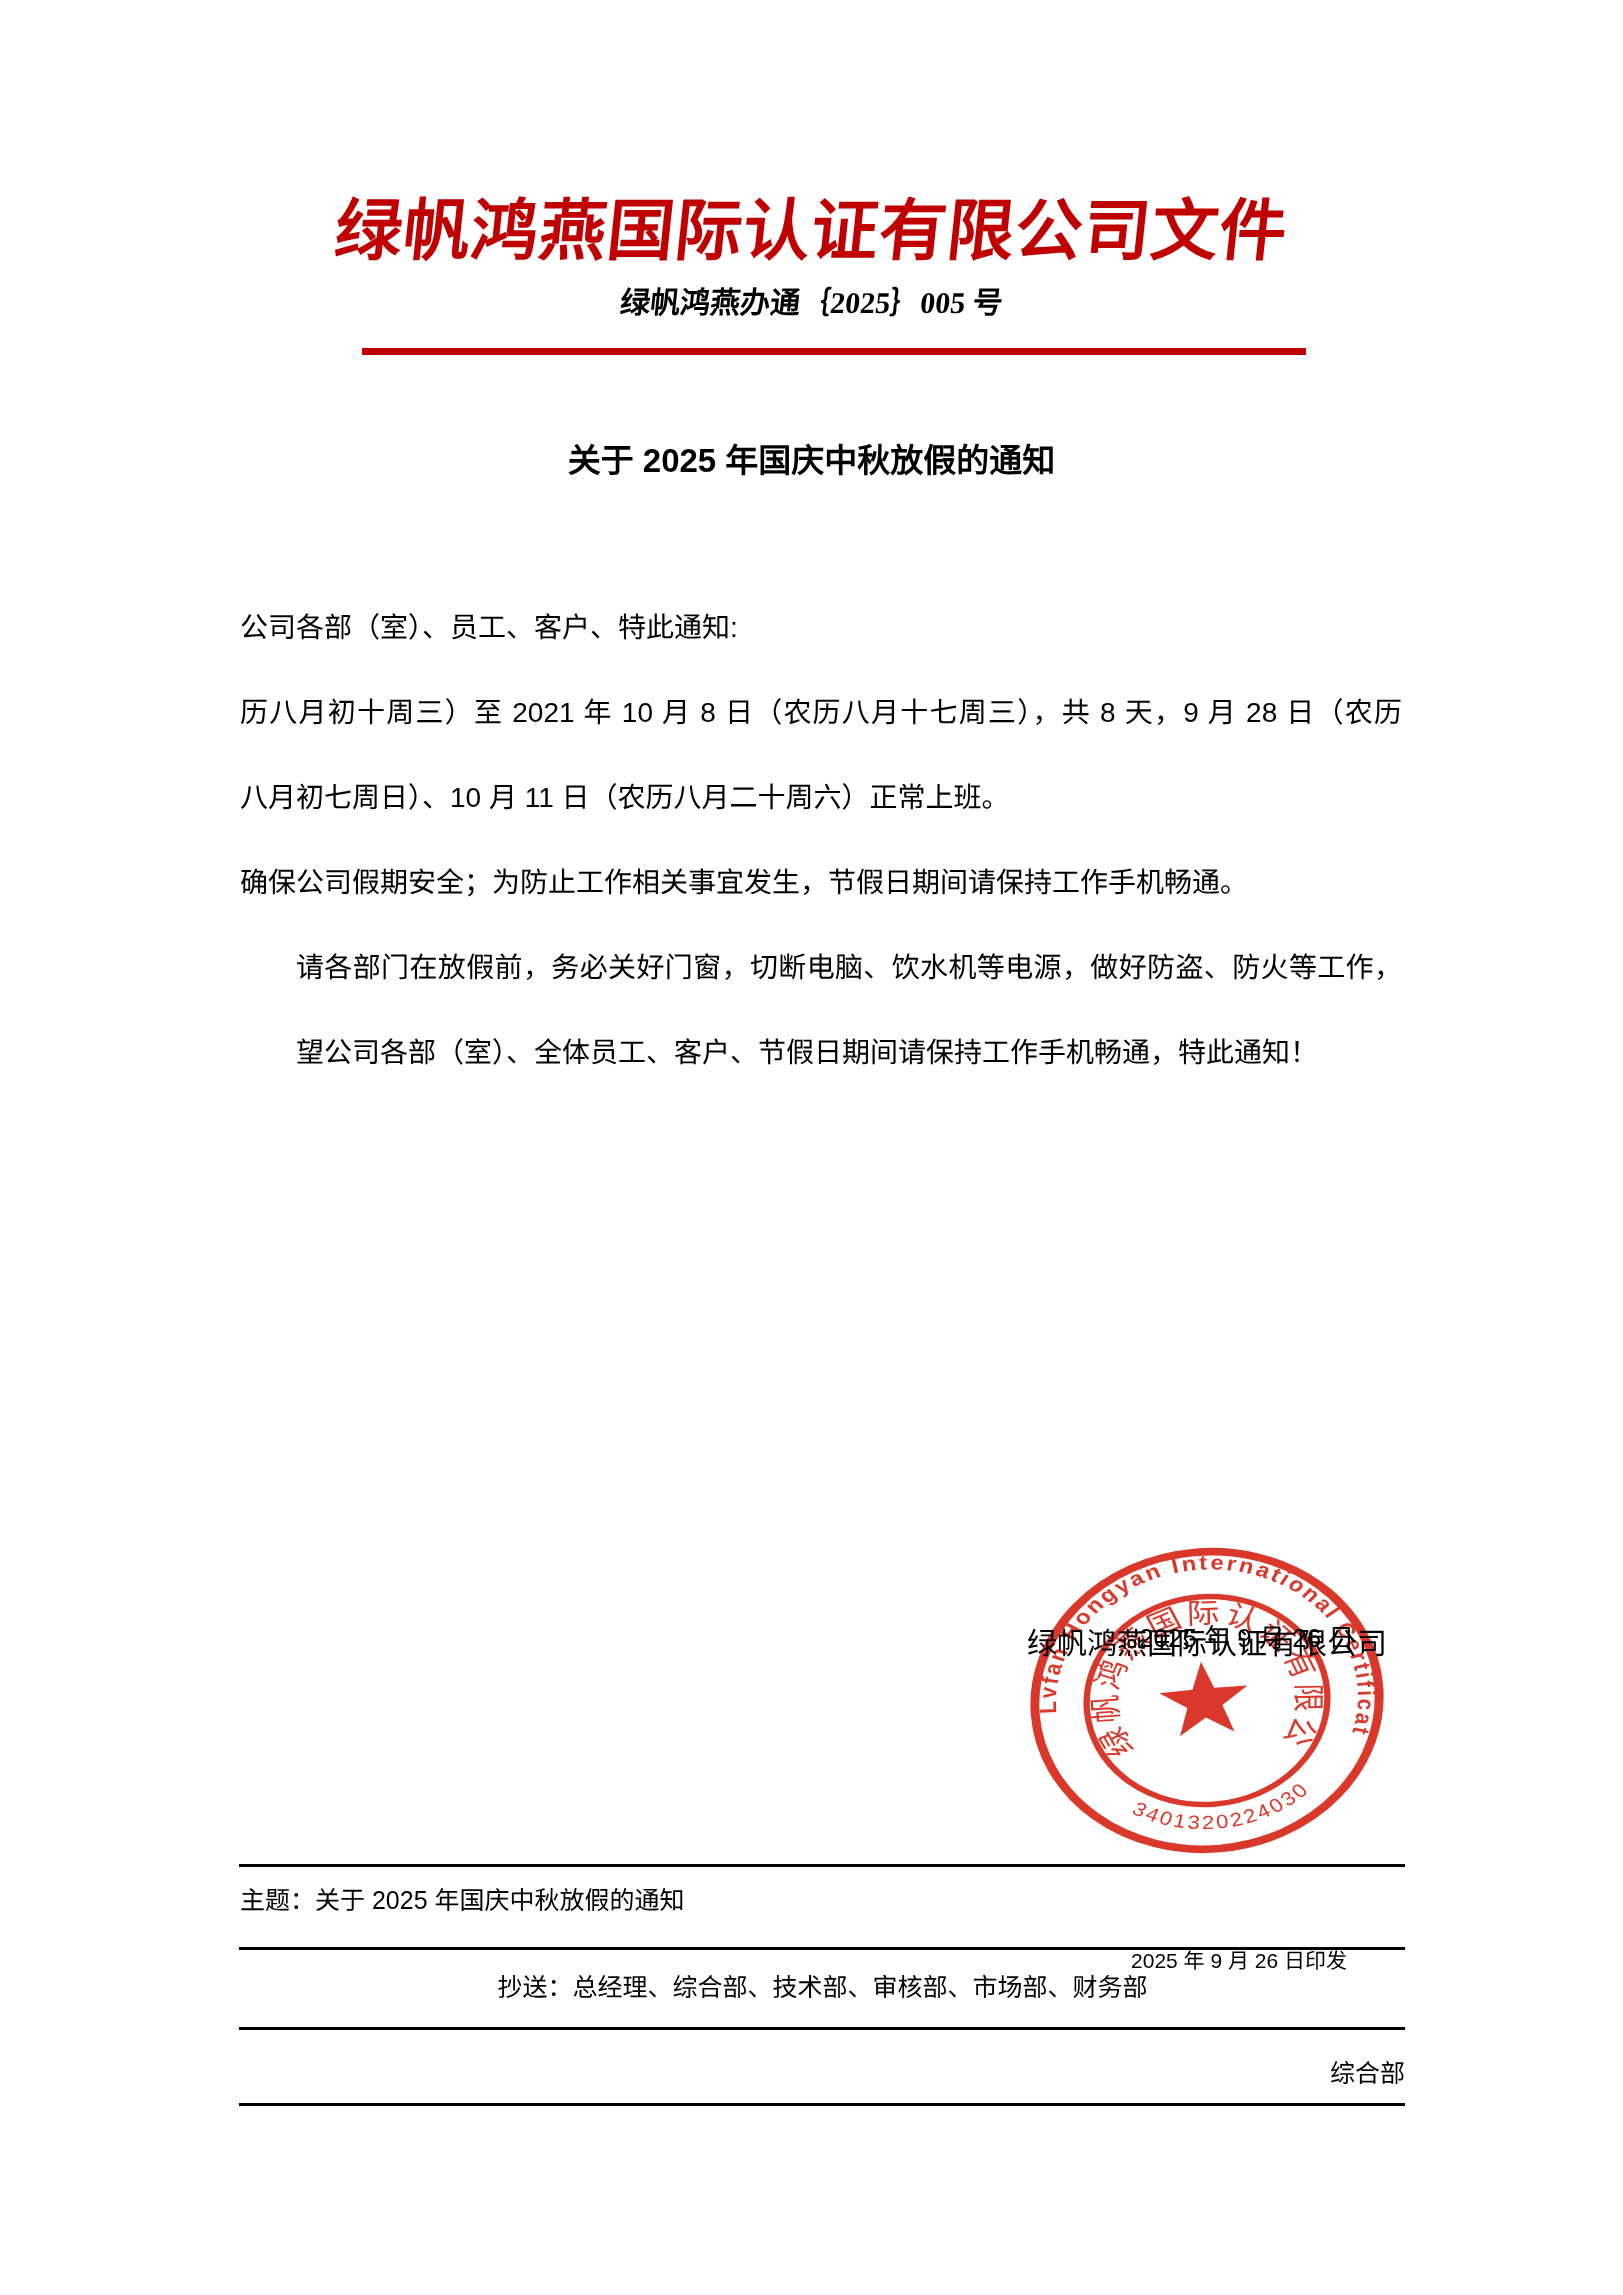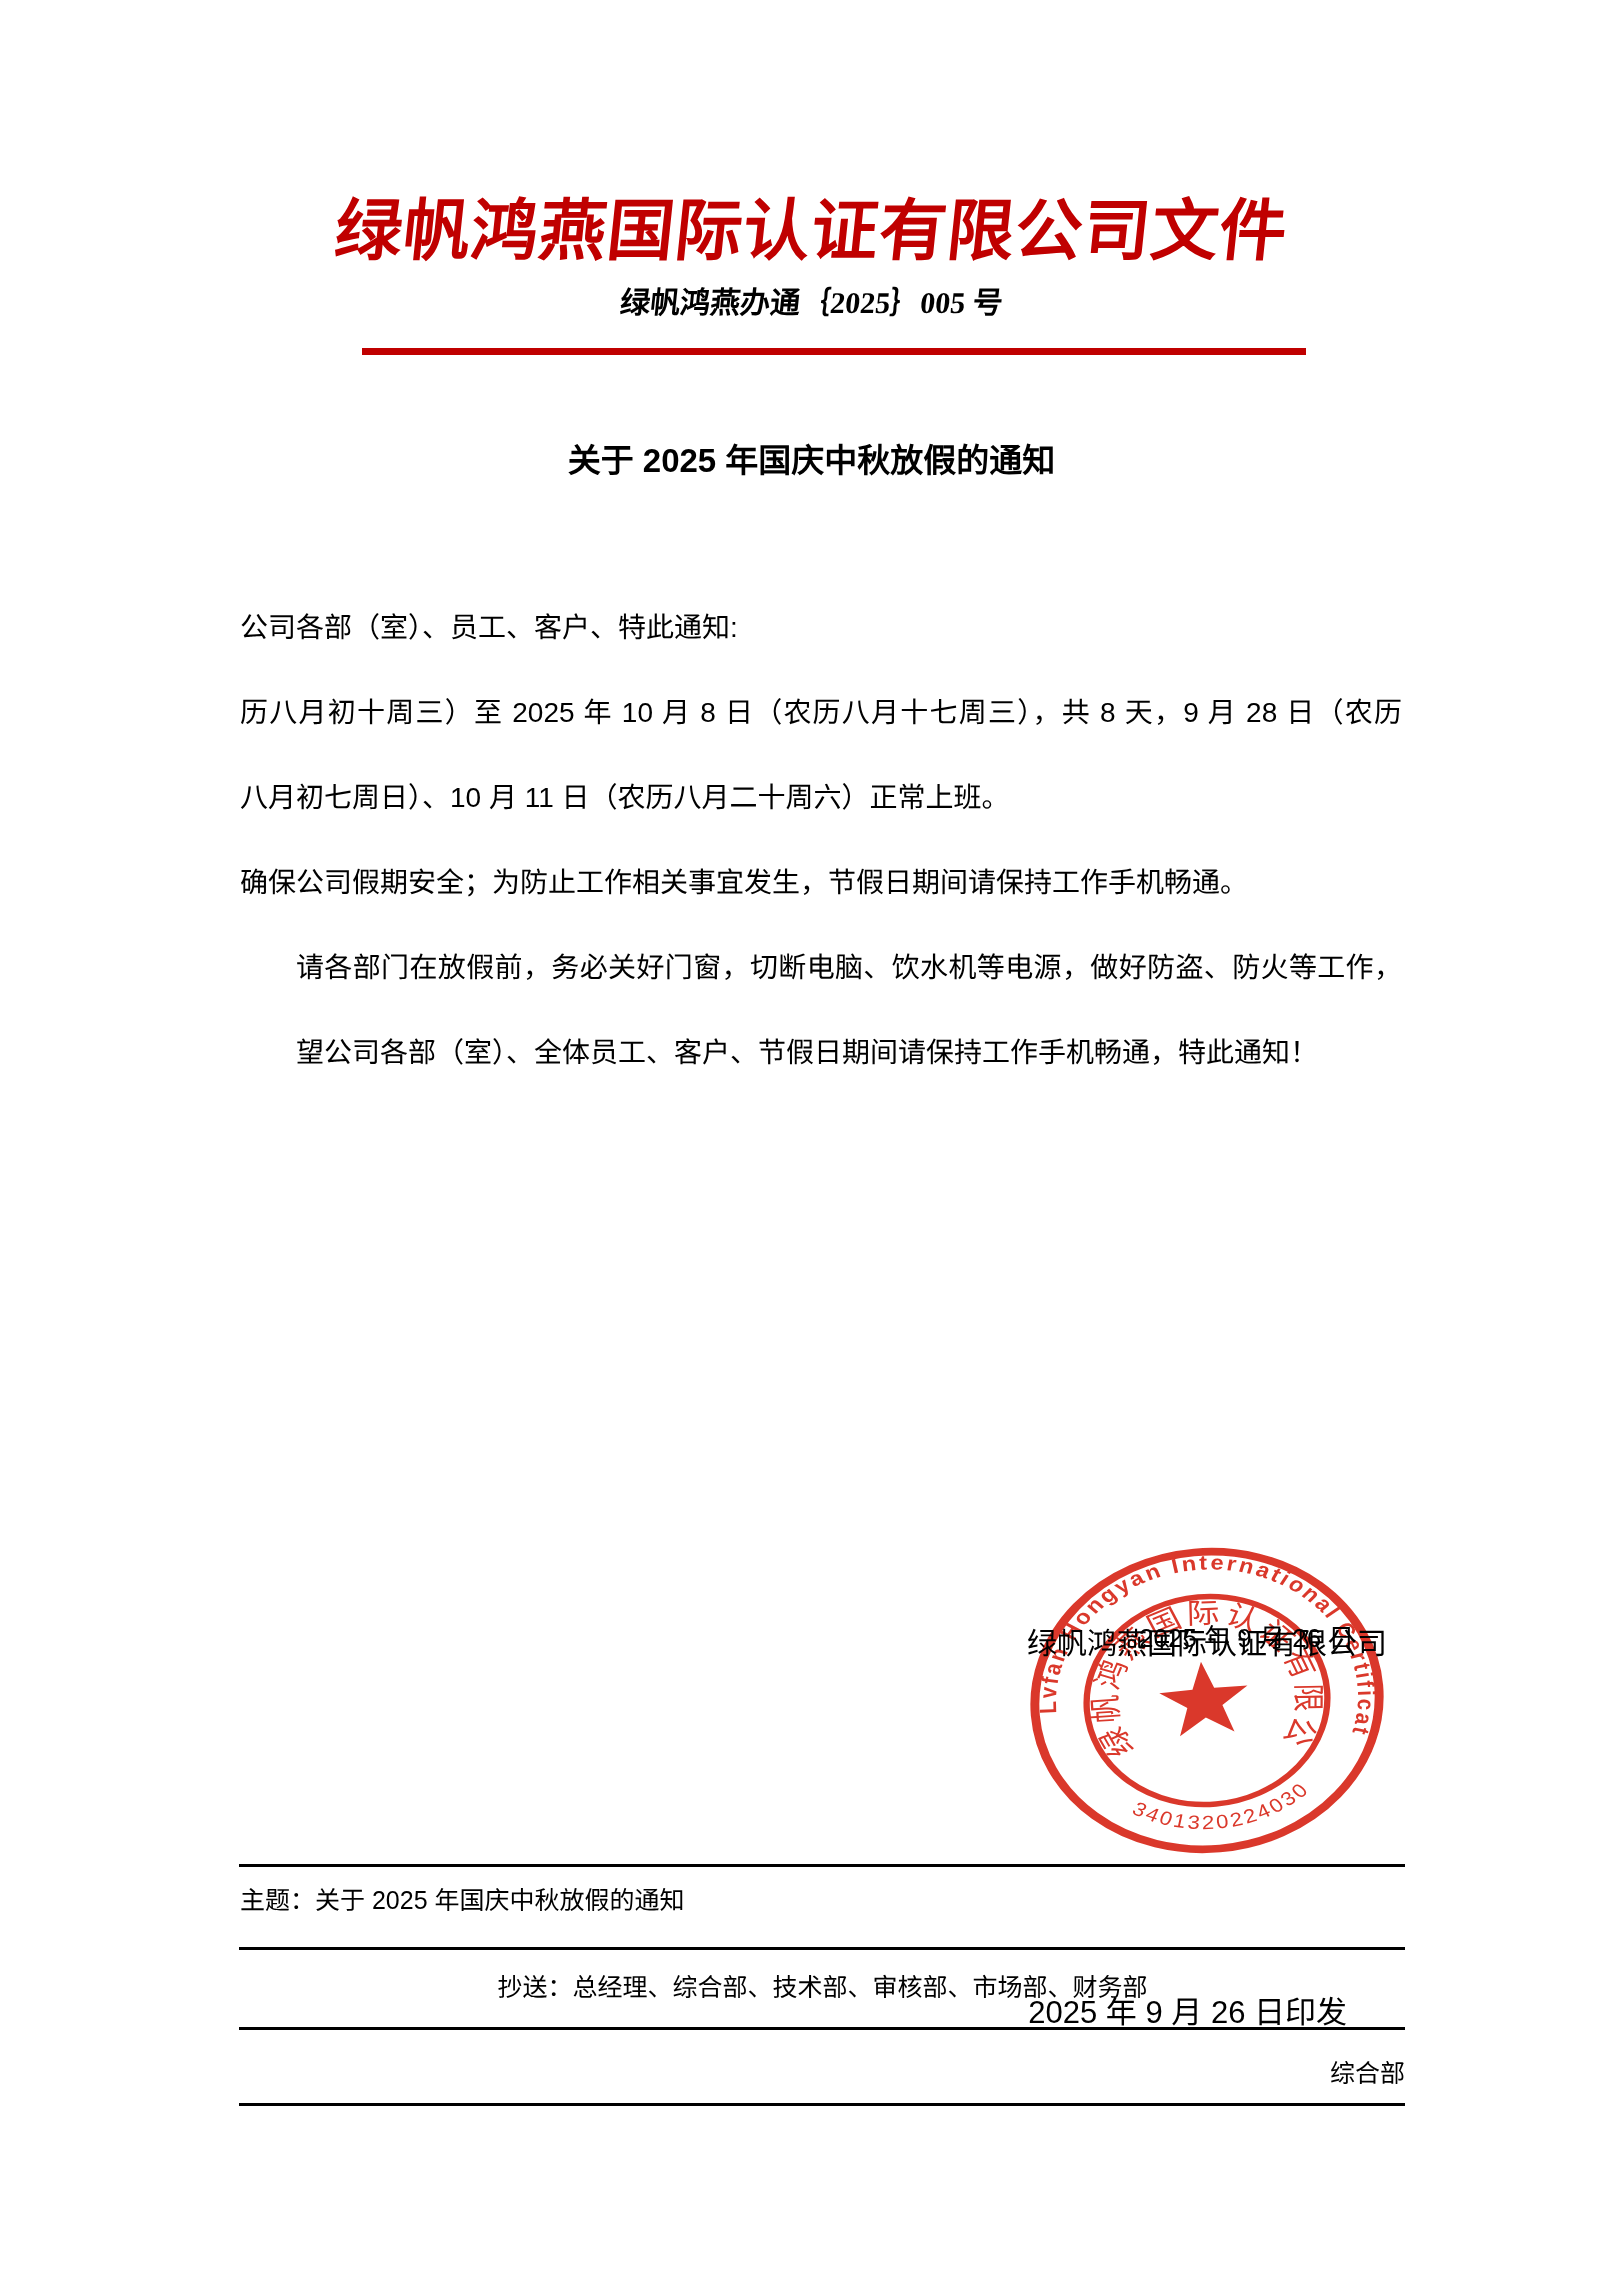--- a/index.html
+++ b/index.html
@@ -109,43 +109,43 @@
   }
   .footer-row {
     position: absolute;
     left: 240px; width: 1165px;
     font-size: 25px;
     line-height: 34px;
     white-space: nowrap;
   }
   .footer-issue-date {
     position: absolute;
-    top: 1996px; right: 276px;
-    font-size: 31px;
+    top: 1944px; right: 276px;
+    font-size: 21px;
     line-height: 34px;
     white-space: nowrap;
   }
 </style>
 </head>
 <body>
 
 <div class="page">
 
   <div class="org-title" style="color:#c00000;">绿帆鸿燕国际认证有限公司文件</div>
 
   <div class="doc-number">绿帆鸿燕办通｛2025｝005 号</div>
 
   <div class="red-divider" style="background:#c00000;"></div>
 
   <div class="doc-title">关于 2025 年国庆中秋放假的通知</div>
 
   <div class="body-block">
     <div class="body-line">公司各部（室）、员工、客户、特此通知:</div>
 
-    <div class="body-line jfull">历八月初十周三）至 2025 年 10 月 8 日（农历八月十七周三），共 8 天，9 月 28 日（农历</div>
+    <div class="body-line jfull">历八月初十周三）至 2021 年 10 月 8 日（农历八月十七周三），共 8 天，9 月 28 日（农历</div>
     <div class="body-line">八月初七周日）、10 月 11 日（农历八月二十周六）正常上班。</div>
 
     <div class="body-line">确保公司假期安全；为防止工作相关事宜发生，节假日期间请保持工作手机畅通。</div>
     <div class="body-line indent jfull">请各部门在放假前，务必关好门窗，切断电脑、饮水机等电源，做好防盗、防火等工作，</div>
 
     <div class="body-line indent">望公司各部（室）、全体员工、客户、节假日期间请保持工作手机畅通，特此通知！</div>
   </div>
 
   <div class="seal">
     <svg viewBox="0 0 700 700" preserveAspectRatio="none">

